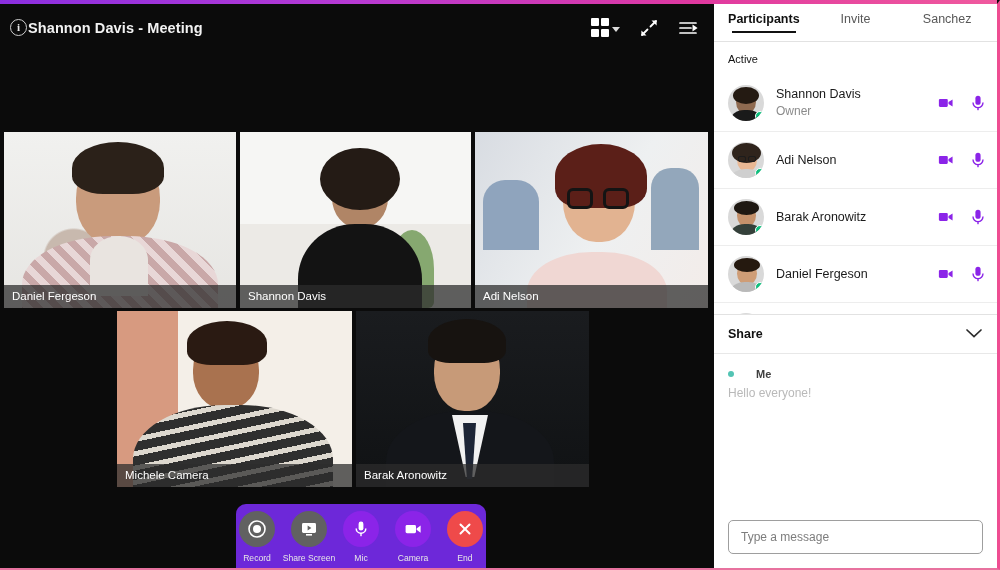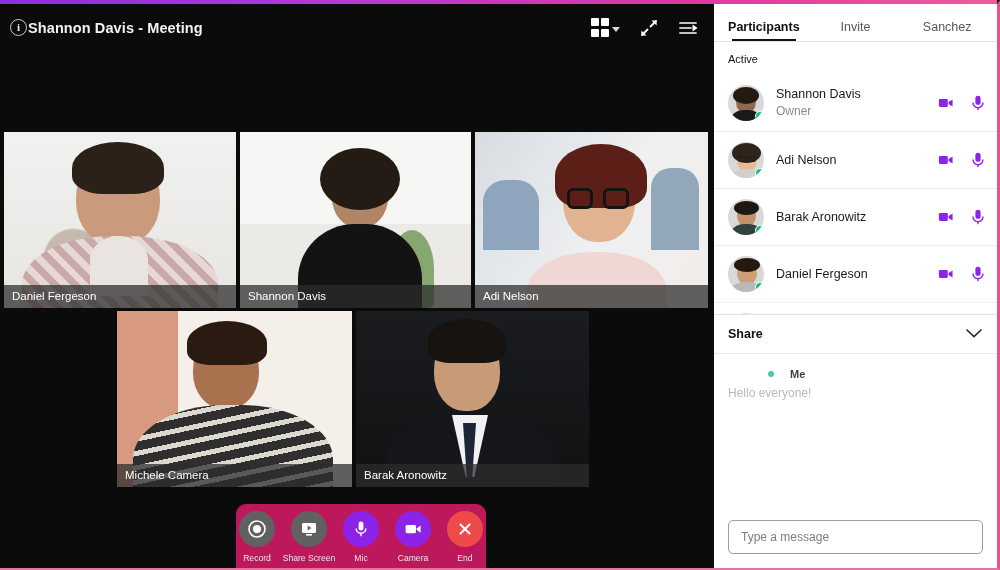--- a/index.html
+++ b/index.html
@@ -81,21 +81,21 @@
   .bg-d1 { background: linear-gradient(#f6f6f4 0 52%, #eceae6 52% 100%); }
   .bg-d2 { background: linear-gradient(120deg, #d8dce2, #eef0f1 55%, #f3ece9); }
   .bg-d4 { background: linear-gradient(#1a1c1f, #101214); }
 
   .head { position: absolute; border-radius: 50% 50% 46% 46%; }
   .torso { position: absolute; border-radius: 46% 46% 0 0 / 60% 60% 0 0; }
 
   
   .controls {
     position: absolute; left: 236px; bottom: 0; width: 250px; height: 64px;
-    background: #be185d; border-radius: 10px 10px 0 0;
+    background: #6d28d9; border-radius: 10px 10px 0 0;
     display: flex; justify-content: center; align-items: flex-start;
     gap: 10px; padding-top: 7px;
   }
   .ctl { width: 42px; display: flex; flex-direction: column; align-items: center;
          cursor: pointer; }
   .ctl .circle {
     width: 36px; height: 36px; border-radius: 50%;
     display: flex; align-items: center; justify-content: center;
   }
   .ctl .lbl { margin-top: 6px; font-size: 8.6px; color: #e7e7e7;
@@ -103,21 +103,21 @@
   .c-gray { background: #616161; }
   .c-purple { background: #8b24e8; }
   .c-red { background: #ef4a4a; }
 
   
   #sidebar {
     position: absolute; right: 0; top: 0; width: 283px; height: 564px;
     background: #ffffff; display: flex; flex-direction: column;
   }
   .tabs {
-    height: 38px; display: flex; align-items: flex-end;
+    height: 38px; display: flex; align-items: center;
     border-bottom: 1px solid #e2e2e2; padding: 0 4px;
   }
   .tab {
     flex: 1; text-align: center; font-size: 12.5px; color: #585858;
     padding-bottom: 7px; cursor: pointer; position: relative;
   }
   .tab.active { color: #111; font-weight: bold; }
   .tab.active::after {
     content: ""; position: absolute; left: 14px; right: 14px; bottom: 0;
     height: 2.5px; background: #111;
@@ -147,21 +147,21 @@
   .picons { display: flex; align-items: center; gap: 16px; }
 
   .chat-head {
     display: flex; align-items: center; height: 40px;
     border-top: 1px solid #e2e2e2; border-bottom: 1px solid #e8e8e8;
     padding: 0 14px; cursor: pointer; background: #fff;
   }
   .chat-head .t { font-size: 12.5px; font-weight: bold; color: #111; }
   .chat-head .cv { margin-left: auto; }
   .chat-body { flex: 1; padding: 14px 14px 0 14px; }
-  .msg-author { display: flex; align-items: center; gap: 16px; margin-left: 40px; }
+  .msg-author { display: flex; align-items: center; gap: 22px; }
   .msg-author .d { width: 6px; height: 6px; border-radius: 50%; background: #53c4b4; }
   .msg-author .n { font-size: 11px; font-weight: bold; color: #3f3f3f; }
   .msg-text { font-size: 12px; color: #b9b9b9; margin-top: 6px; }
   .chat-input-wrap { padding: 16px 14px 14px 14px; }
   .chat-input {
     width: 100%; height: 34px; border: 1px solid #9e9e9e; border-radius: 5px;
     padding: 0 12px; font-size: 12px; color: #3d3d3d; outline: none;
     font-family: "Liberation Sans", sans-serif; background: #fff;
   }
   .chat-input::placeholder { color: #7d7d7d; }

